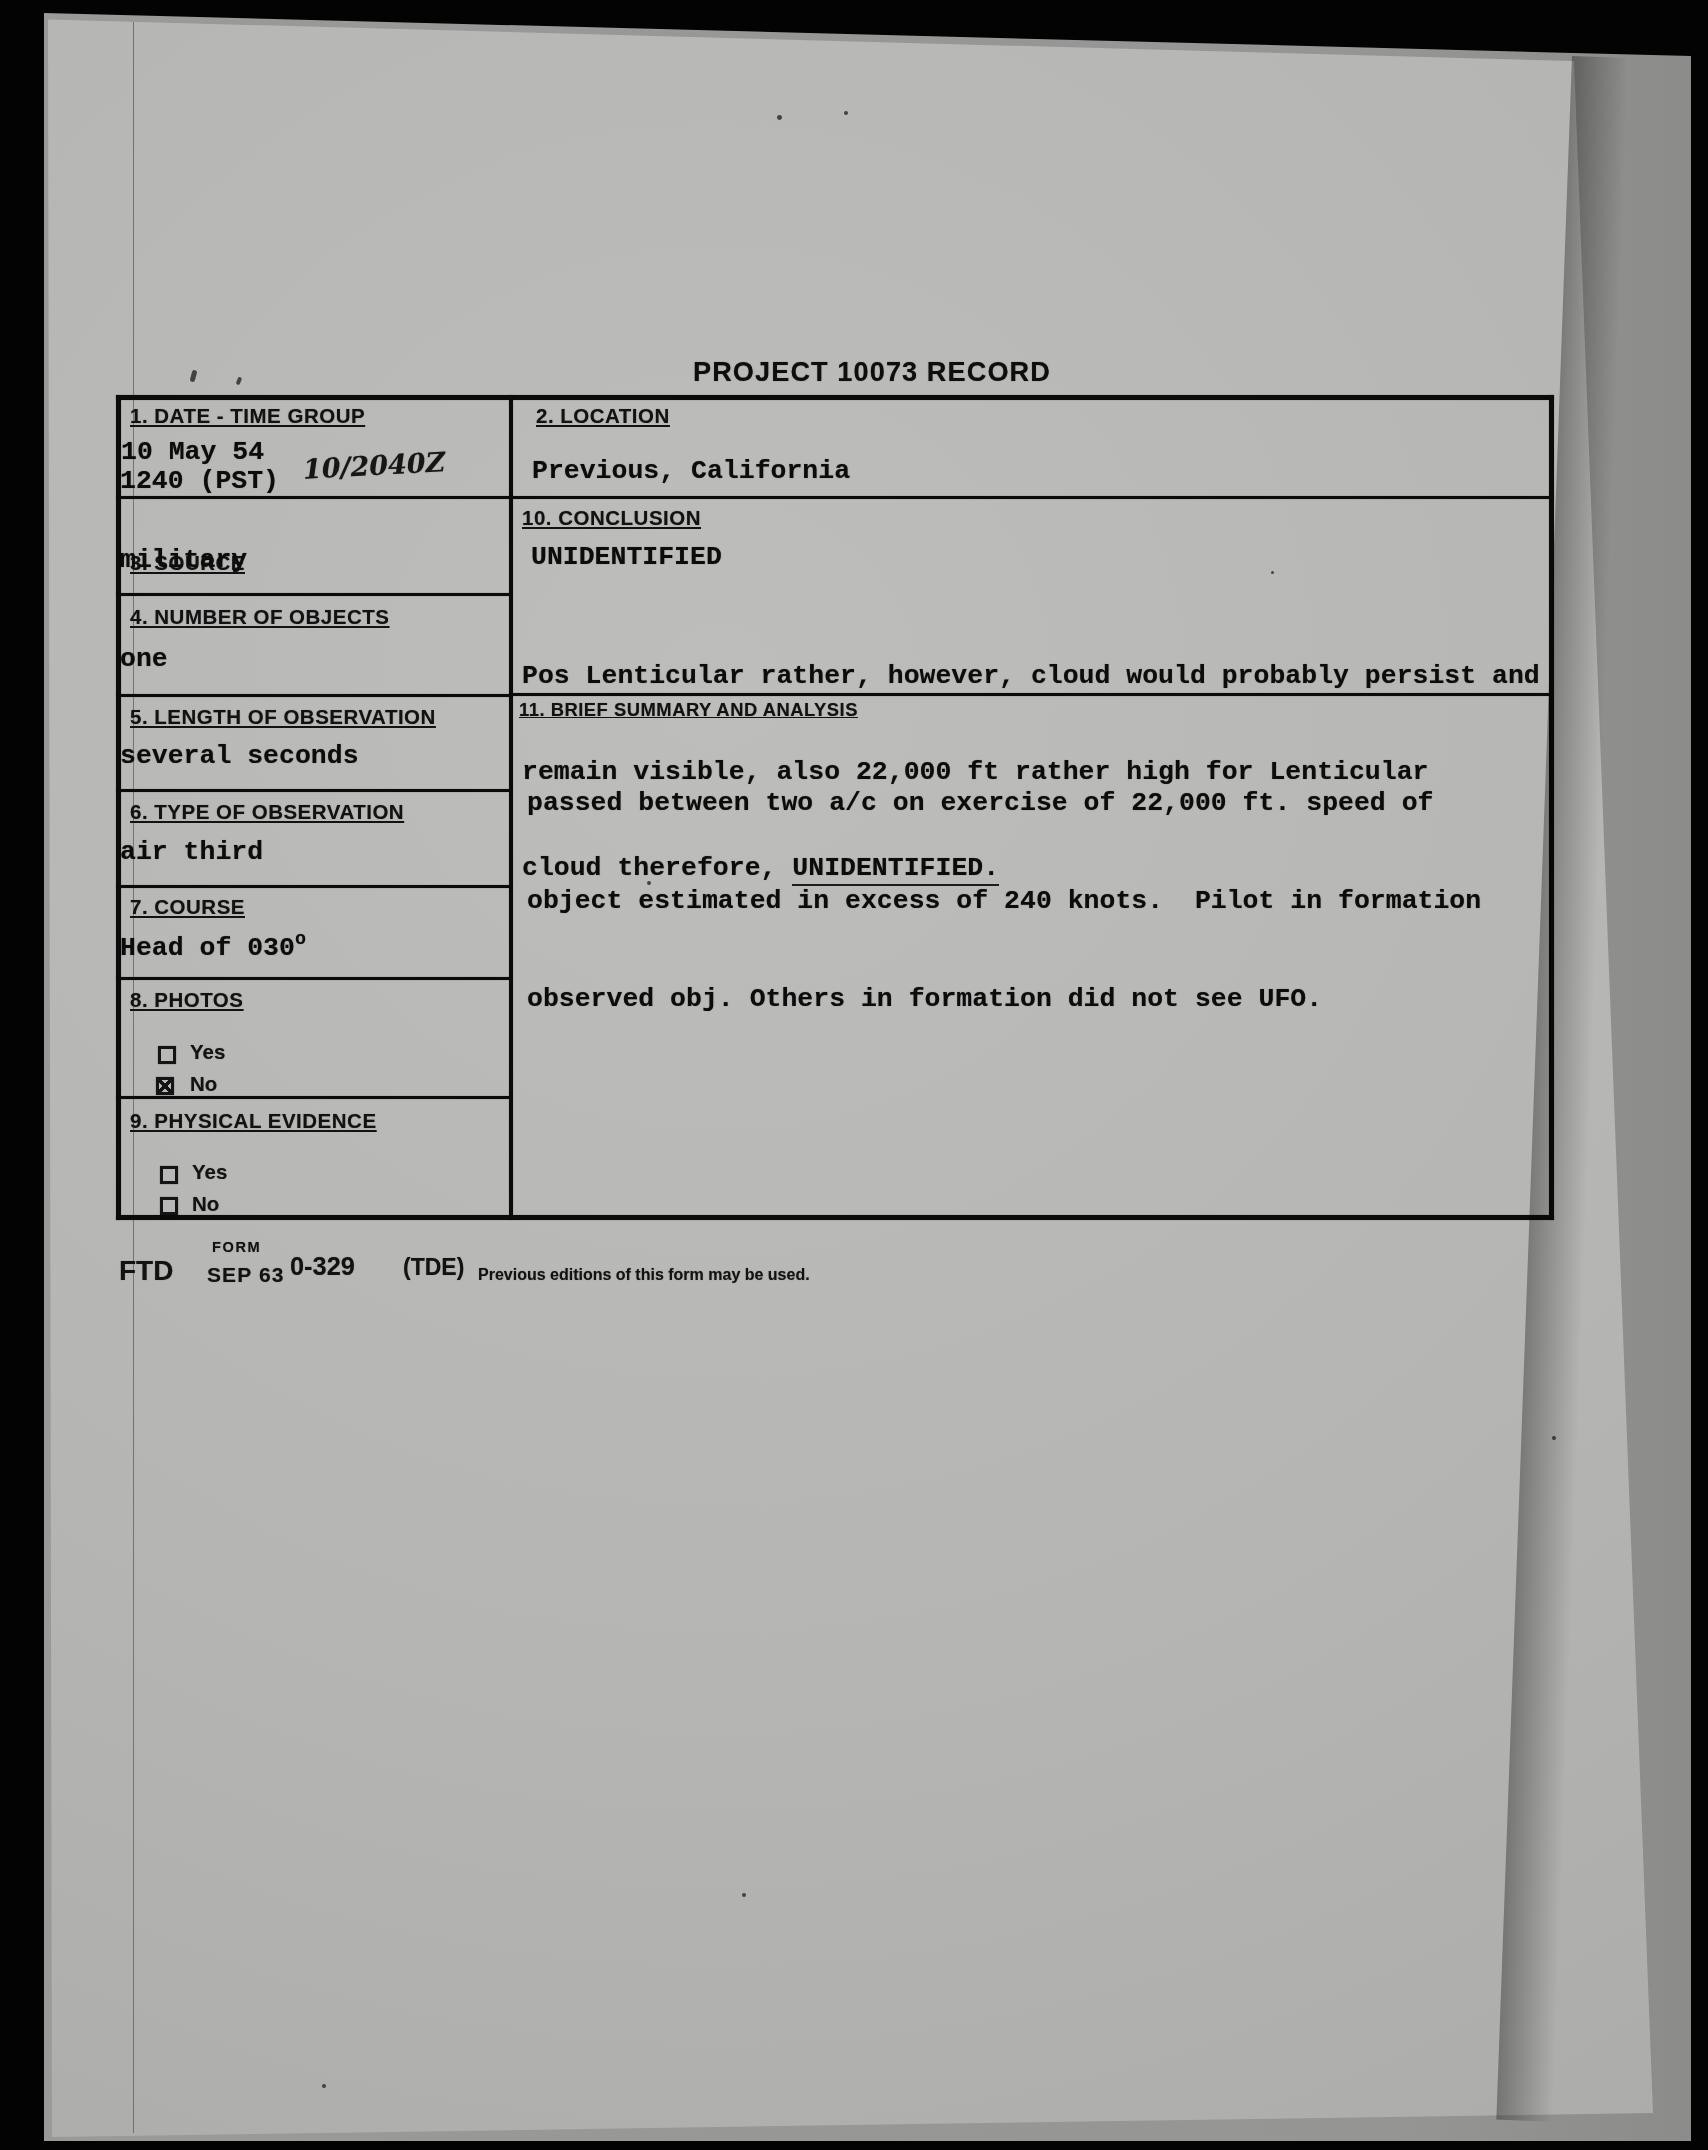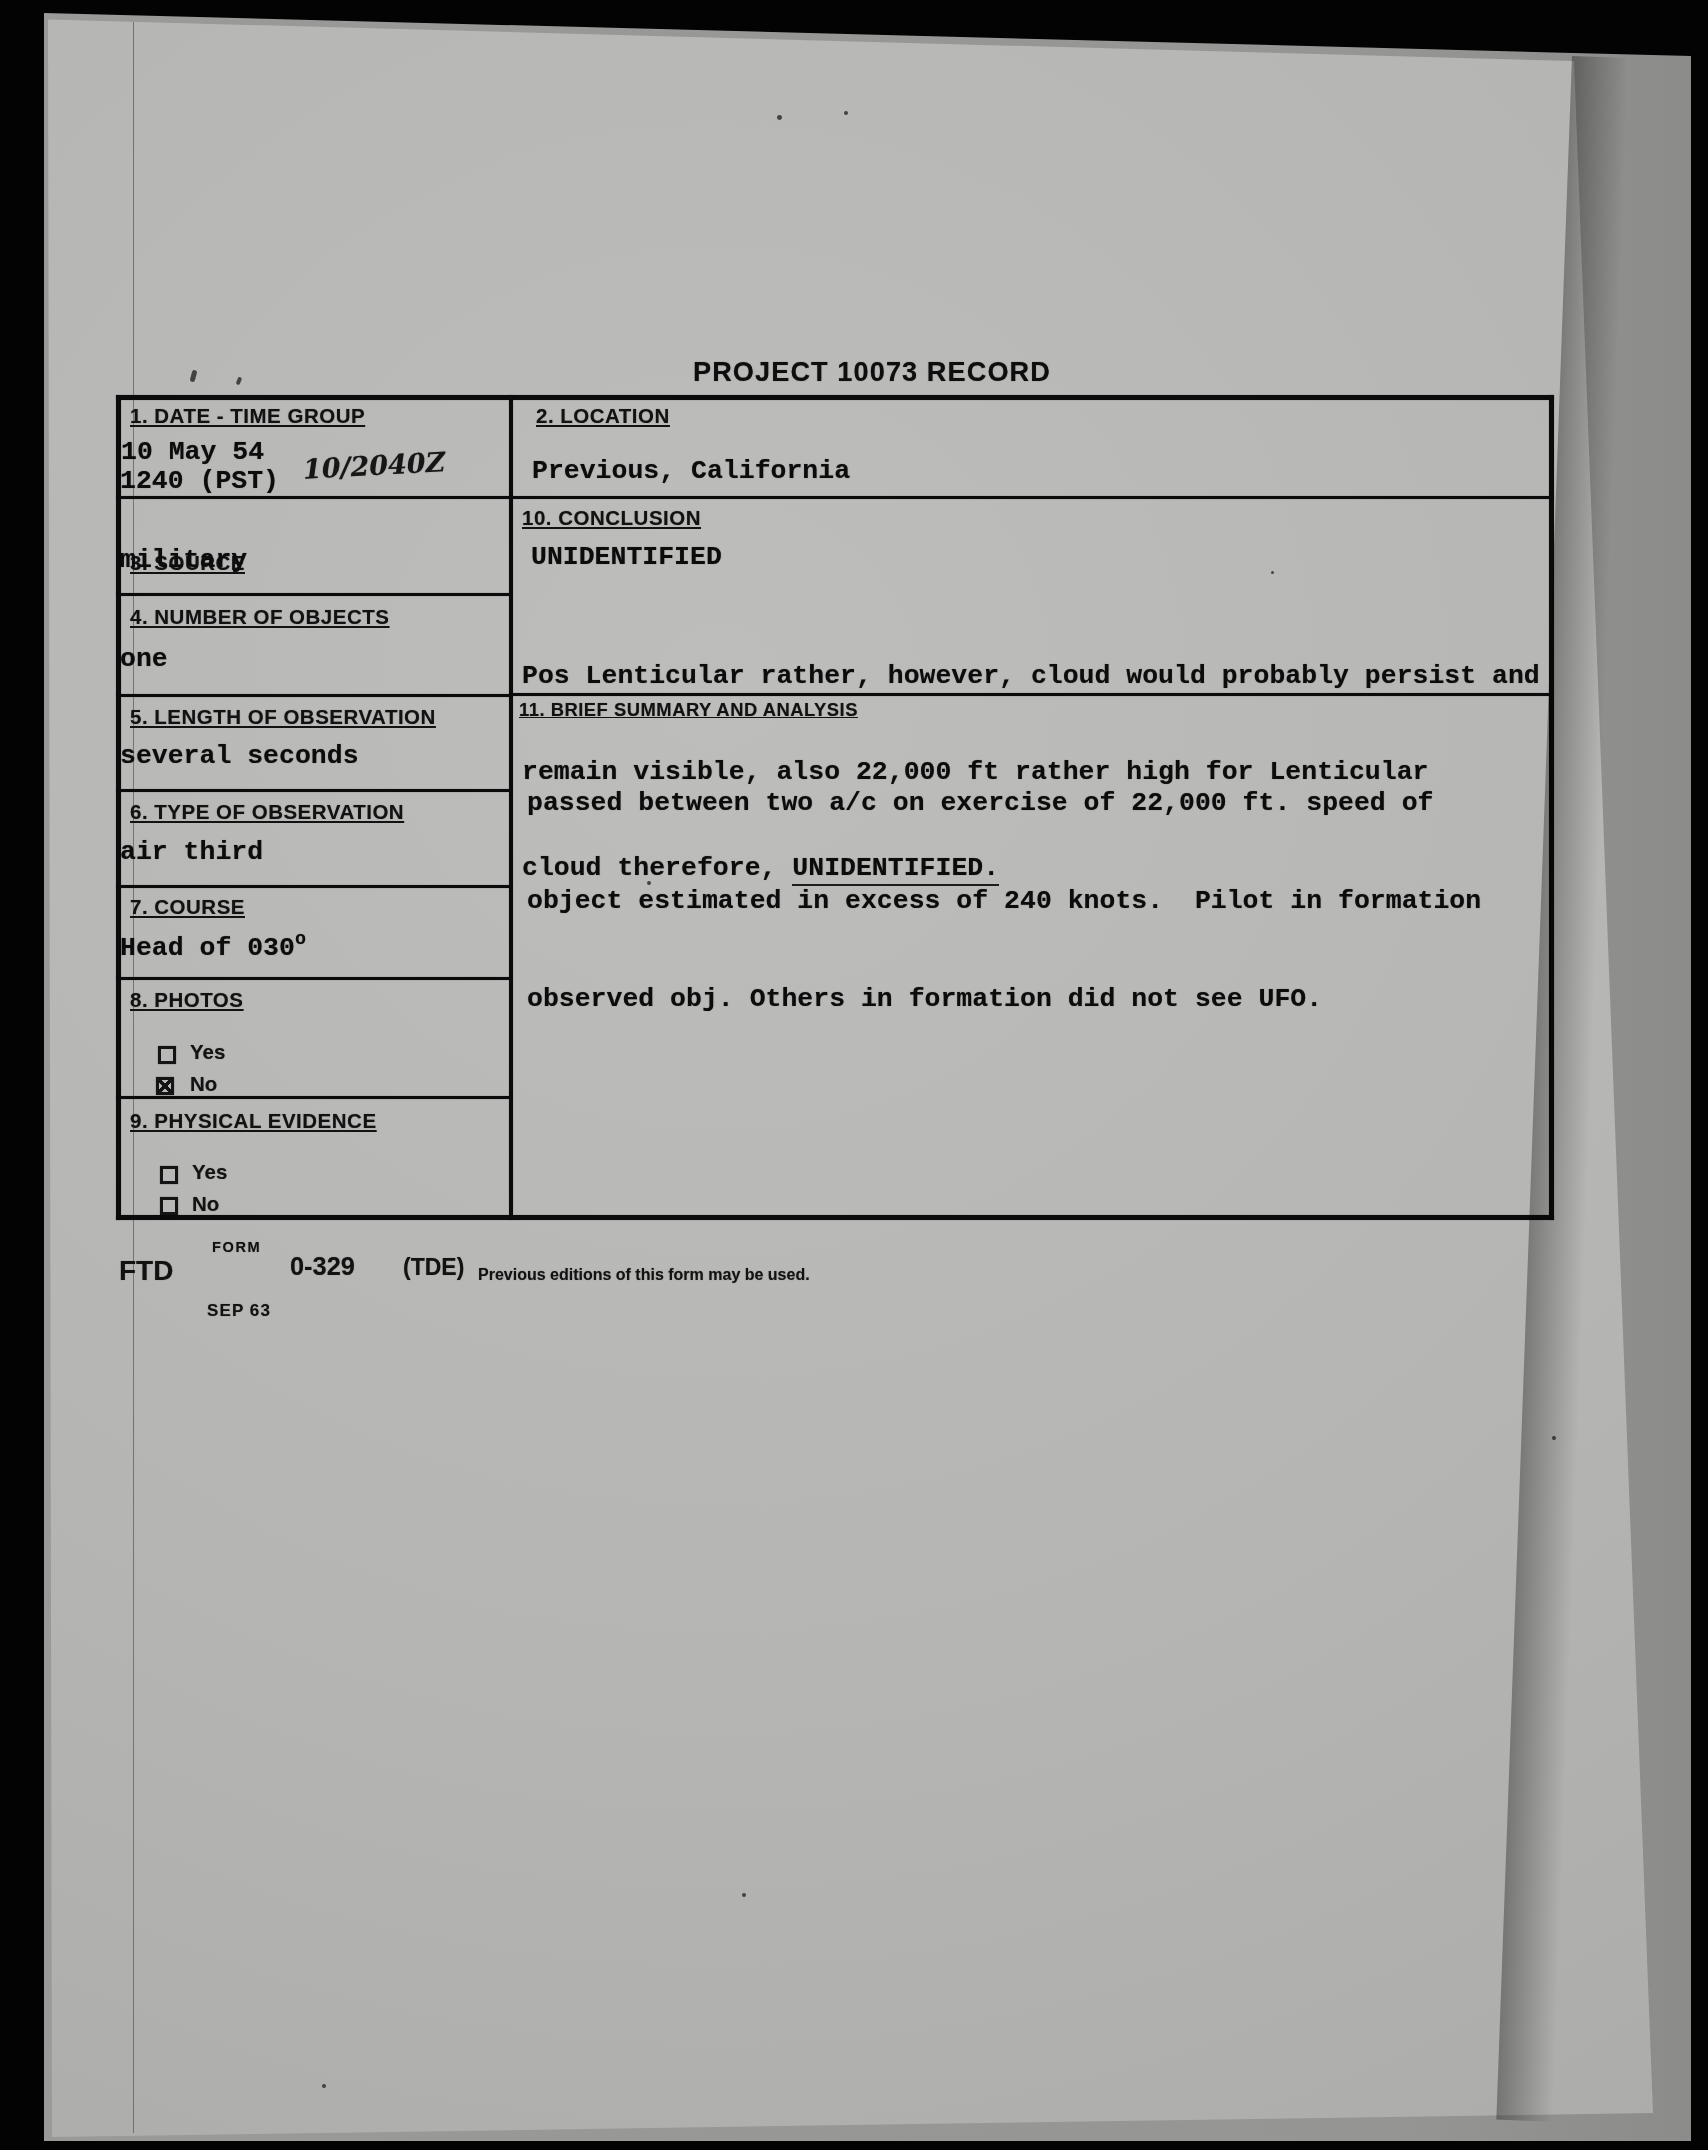--- a/index.html
+++ b/index.html
@@ -140,21 +140,21 @@
   <div class="abs chk-lbl" style="left:190px;top:1072px;">No</div>
 
   <div class="abs lbl" style="left:130px;top:1110px;">9. PHYSICAL EVIDENCE</div>
   <div class="abs checkbox" style="left:160px;top:1166px;"></div>
   <div class="abs chk-lbl" style="left:192px;top:1160px;">Yes</div>
   <div class="abs checkbox" style="left:160px;top:1197px;"></div>
   <div class="abs chk-lbl" style="left:192px;top:1192px;">No</div>
 
   <div class="abs ftr" style="left:119px;top:1255px;font-size:28px;">FTD</div>
   <div class="abs ftr" style="left:212px;top:1239px;font-size:14.6px;letter-spacing:1.6px;">FORM</div>
-  <div class="abs ftr" style="left:207px;top:1263px;font-size:17px;letter-spacing:1.1px;margin-top:38px;">SEP 63</div>
+  <div class="abs ftr" style="left:207px;top:1263px;font-size:21px;letter-spacing:1.1px;">SEP 63</div>
   <div class="abs ftr" style="left:290px;top:1252px;font-size:25.4px;">0-329</div>
   <div class="abs ftr" style="left:403px;top:1254px;font-size:23px;">(TDE)</div>
   <div class="abs ftr" style="left:478px;top:1266px;font-size:16px;">Previous editions of this form may be used.</div>
 
   <div class="abs speck" style="left:191px;top:370px;width:5.4px;height:12px;transform:rotate(15deg);border-radius:2.7px;"></div>
   <div class="abs speck" style="left:237px;top:377px;width:4.3px;height:7.6px;transform:rotate(22deg);border-radius:2.2px;"></div>
   <div class="abs speck" style="left:777px;top:115px;width:4.9px;height:4.9px;"></div>
   <div class="abs speck" style="left:844px;top:111px;width:3.8px;height:3.8px;"></div>
   <div class="abs speck" style="left:1271px;top:571px;width:3.2px;height:3.2px;"></div>
   <div class="abs speck" style="left:647px;top:881px;width:3.8px;height:3.8px;"></div>

